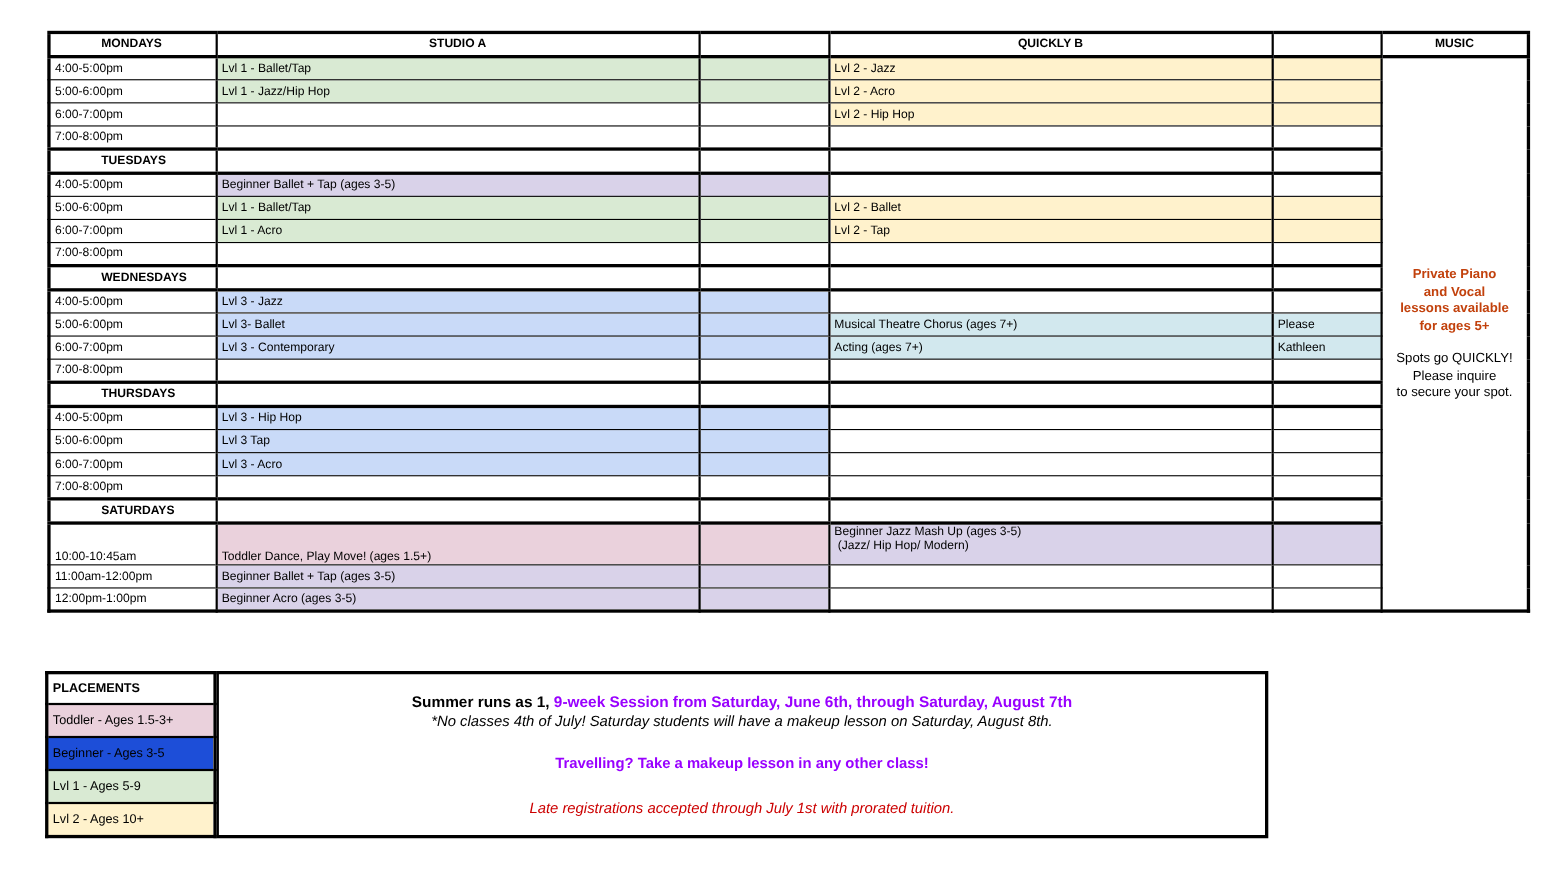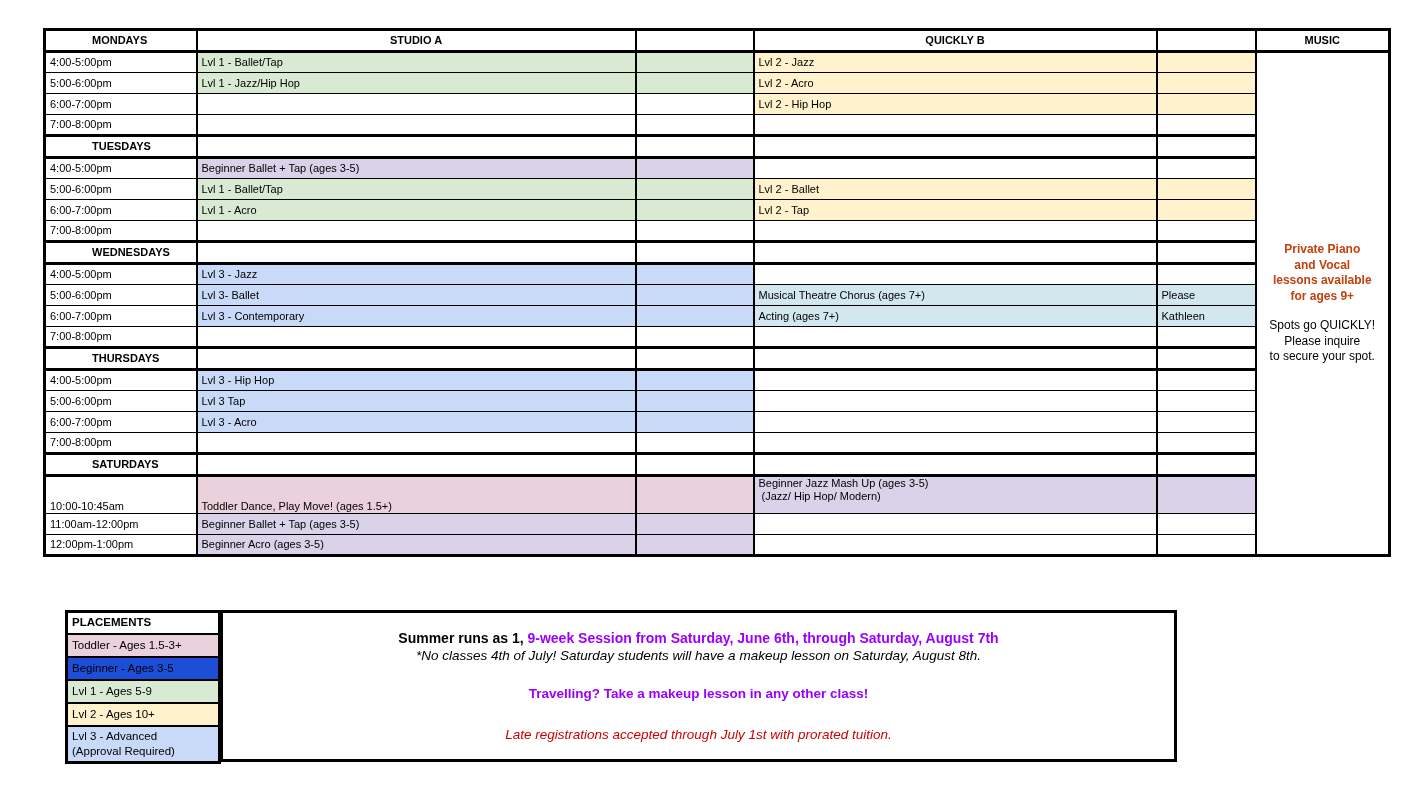--- a/index.html
+++ b/index.html
@@ -54,21 +54,20 @@
   .music-note { font-size: 12px; line-height: 15.5px; margin-top: 14px; }
   .pre-line { white-space: pre; }
 
   
   .bottom {
     position: absolute;
     left: 41px;
     top: 610px;
     display: flex;
     align-items: stretch;
-    margin-left: 24px;
   }
   #placements-table {
     border-collapse: collapse;
     border: 3px solid #000;
     table-layout: fixed;
     width: 156px;
   }
   #placements-table td {
     border: 2px solid #000;
     padding: 2px 4px;
@@ -124,21 +123,21 @@
           <td class="time-cell">4:00-5:00pm</td>
           <td class="class-cell" style="background: rgb(217, 234, 211);">Lvl 1 - Ballet/Tap</td>
           <td class="gap-cell" style="background: rgb(217, 234, 211);"></td>
           <td class="class-cell" style="background: rgb(255, 242, 204);">Lvl 2 - Jazz</td>
           <td class="gap-cell" style="background: rgb(255, 242, 204);"></td>
           <td class="music-cell" rowspan="23">
             <div class="music-lessons">
               <div class="m-line">Private Piano</div>
               <div class="m-line">and Vocal</div>
               <div class="m-line">lessons available</div>
-              <div class="m-line">for ages 9+</div>
+              <div class="m-line">for ages 5+</div>
             </div>
             <div class="music-note">
               <div class="m-line">Spots go QUICKLY!</div>
               <div class="m-line">Please inquire</div>
               <div class="m-line">to secure your spot.</div>
             </div>
           </td>
         </tr>
         <tr class="body-row" style="height: 21px;">
           <td class="time-cell">5:00-6:00pm</td>
@@ -319,26 +318,20 @@
           <tr style="height: 23px;">
             <td class="pl-item" style="background: rgb(217, 234, 211);">
               <div>Lvl 1 - Ages 5-9</div>
             </td>
           </tr>
           <tr style="height: 23px;">
             <td class="pl-item" style="background: rgb(255, 242, 204);">
               <div>Lvl 2 - Ages 10+</div>
             </td>
           </tr>
-          <tr style="height: 36px;">
-            <td class="pl-item" style="background: rgb(201, 218, 248);">
-              <div>Lvl 3 - Advanced</div>
-              <div>(Approval Required)</div>
-            </td>
-          </tr>
         </tbody>
     </table>
     <div id="summer-box" class="summer-box">
         <div class="sb-line sb-line-0"><span class="s-bold-black">Summer runs as 1, </span><span class="s-bold-purple">9-week Session from Saturday, June 6th, through Saturday, August 7th</span></div>
         <div class="sb-line sb-line-1"><span class="s-italic-black">*No classes 4th of July! Saturday students will have a makeup lesson on Saturday, August 8th.</span></div>
         <div class="sb-line sb-line-2"><span class="s-bold-purple">Travelling? Take a makeup lesson in any other class!</span></div>
         <div class="sb-line sb-line-3"><span class="s-italic-red">Late registrations accepted through July 1st with prorated tuition.</span></div>
       </div>
   </div>
 

